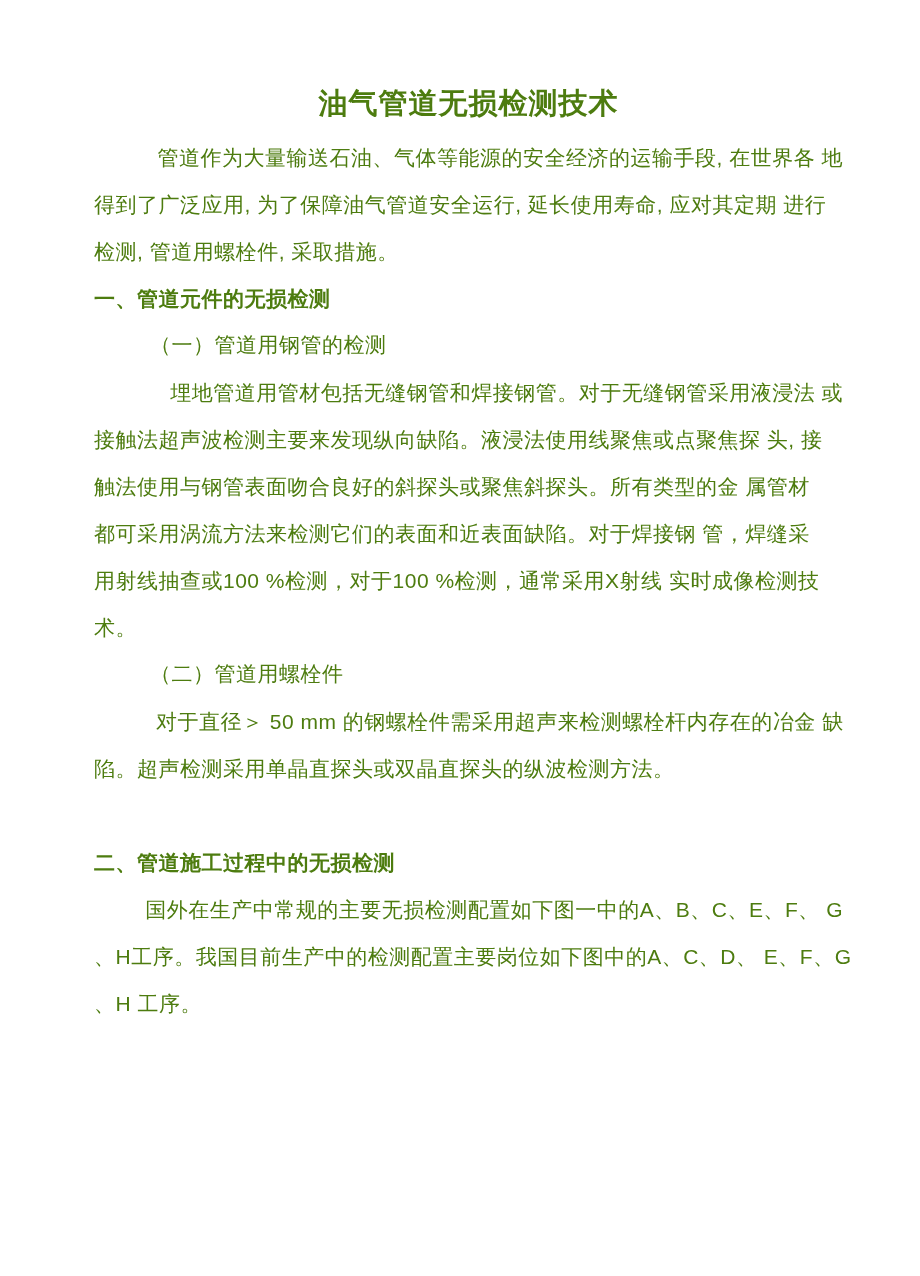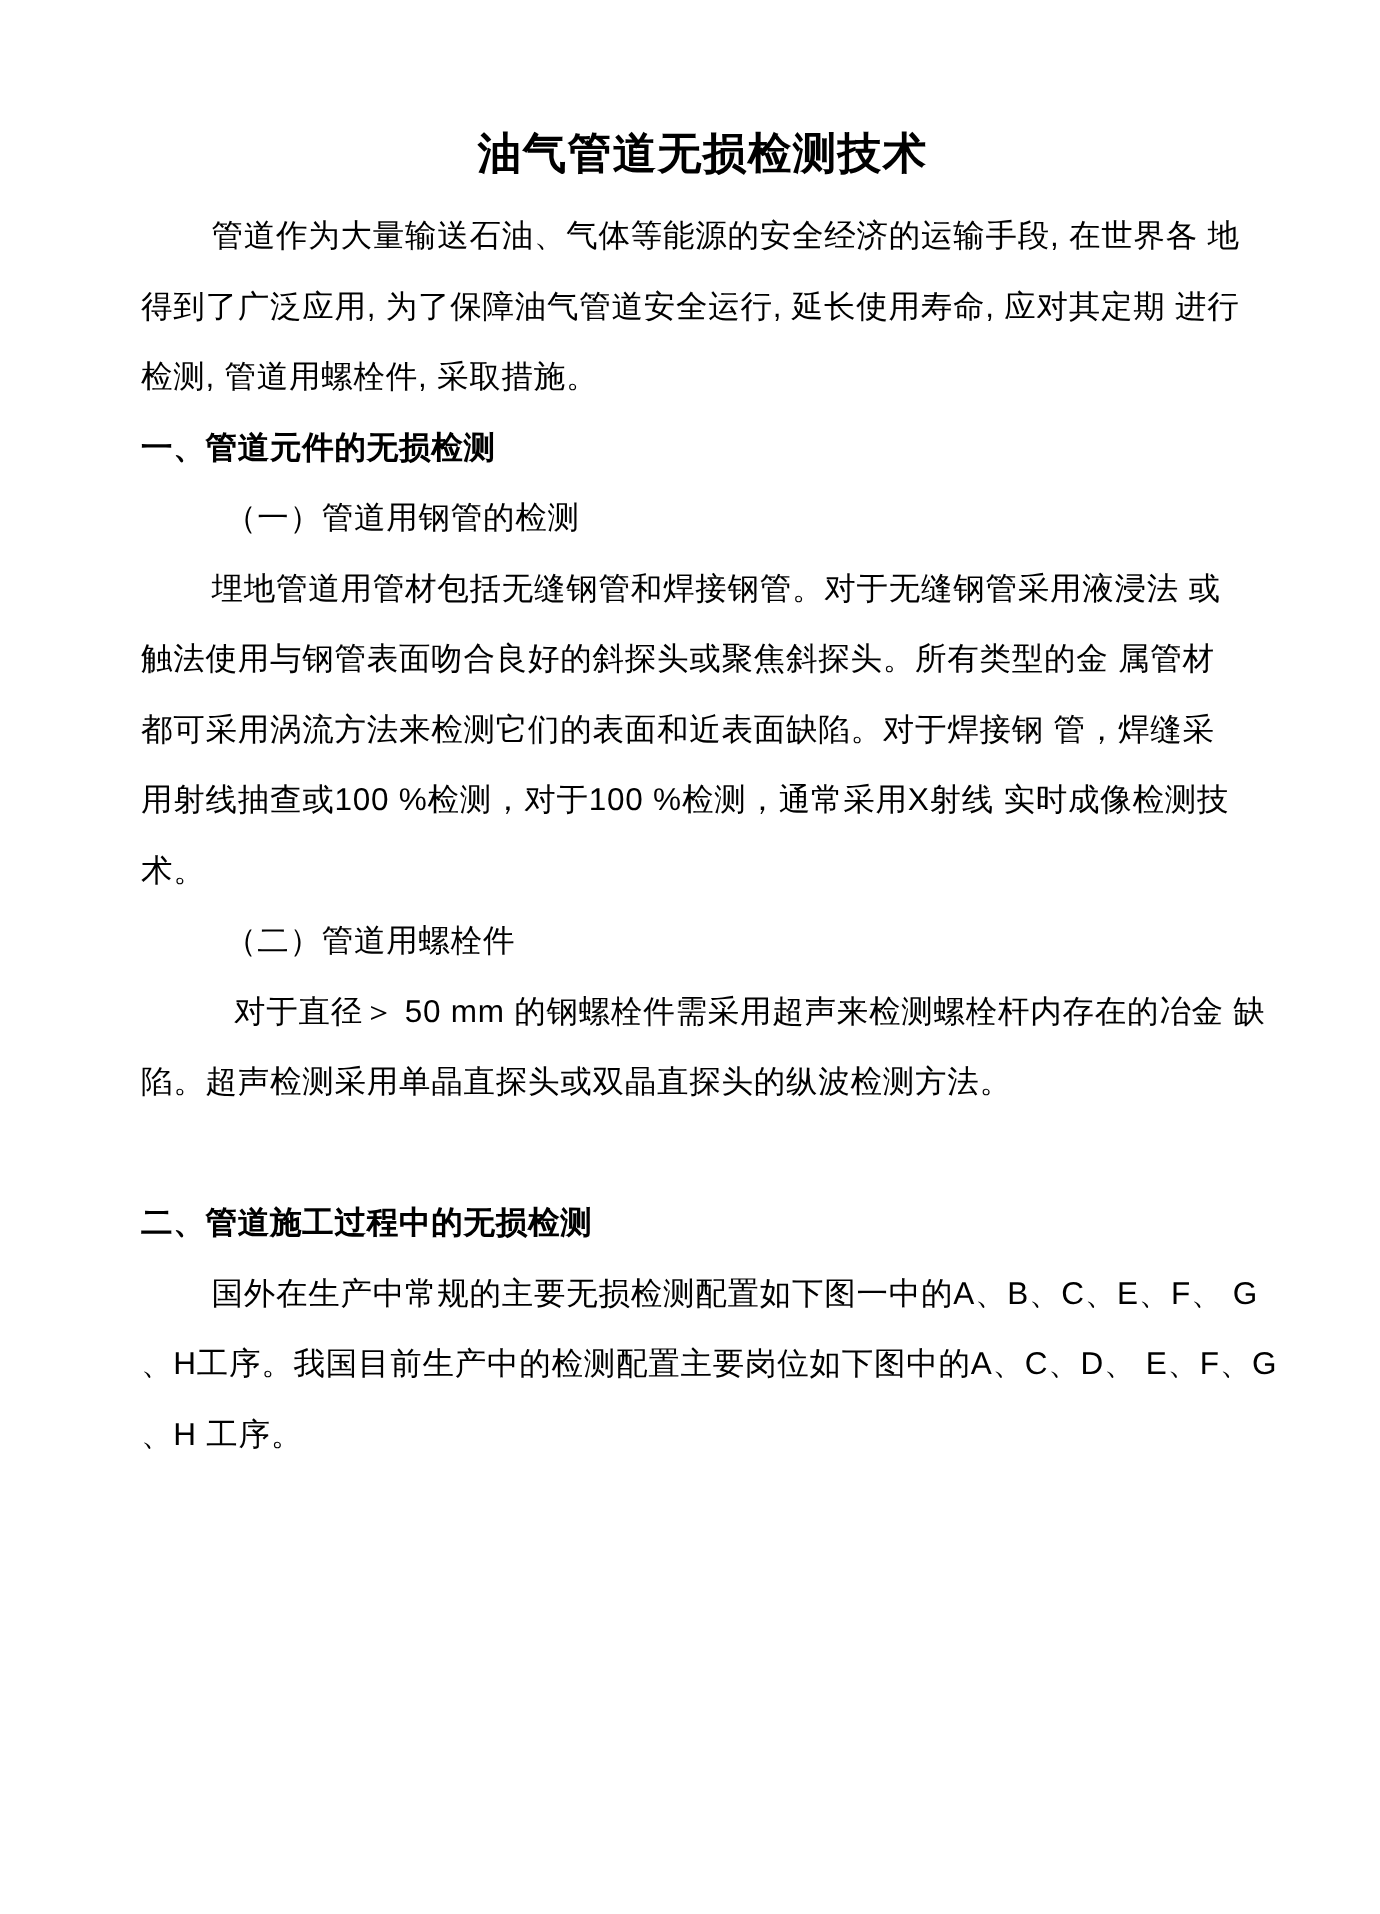--- a/index.html
+++ b/index.html
@@ -5,21 +5,21 @@
   html, body {
     margin: 0;
     padding: 0;
     background: #ffffff;
   }
   .page {
     position: relative;
     width: 920px;
     height: 1276px;
     background: #ffffff;
-    color: #000000;
+    color: #4d7c0f;
     font-family: "Liberation Sans", "DejaVu Sans", sans-serif;
     box-sizing: border-box;
     padding: 84px 77px 0 94px;
     overflow: hidden;
   }
   .title {
     font-size: 29px;
     font-weight: bold;
     text-align: center;
     line-height: 38px;
@@ -30,21 +30,21 @@
     font-size: 21px;
     line-height: 47px;
     height: 47px;
     white-space: pre;
     letter-spacing: 0.5px;
   }
   .ln.bold {
     font-weight: bold;
   }
   
-  .ind  { text-indent: 47px; }   
+  .ind  { text-indent: 47px; text-align: right; }   
   .ind2 { text-indent: 56px; font-family: Liberation Serif, serif; }   
   .ind3 { text-indent: 62px; }   
   .spacer {
     height: 47px;
   }
 </style>
 </head>
 <body>
 
 <div class="page">
@@ -53,20 +53,21 @@
 
   <div class="ln ind">管道作为大量输送石油、气体等能源的安全经济的运输手段, 在世界各 地</div>
   <div class="ln">得到了广泛应用, 为了保障油气管道安全运行, 延长使用寿命, 应对其定期 进行</div>
   <div class="ln">检测, 管道用螺栓件, 采取措施。</div>
 
   <div class="ln bold">一、管道元件的无损检测</div>
 
   <div class="ln ind2">（一）管道用钢管的检测</div>
 
   <div class="ln ind">埋地管道用管材包括无缝钢管和焊接钢管。对于无缝钢管采用液浸法 或</div>
+  <div class="ln">接触法超声波检测主要来发现纵向缺陷。液浸法使用线聚焦或点聚焦探 头, 接</div>
   <div class="ln">触法使用与钢管表面吻合良好的斜探头或聚焦斜探头。所有类型的金 属管材</div>
   <div class="ln">都可采用涡流方法来检测它们的表面和近表面缺陷。对于焊接钢 管，焊缝采</div>
   <div class="ln">用射线抽查或100 %检测，对于100 %检测，通常采用X射线 实时成像检测技</div>
   <div class="ln">术。</div>
 
   <div class="ln ind2">（二）管道用螺栓件</div>
 
   <div class="ln ind3">对于直径＞ 50 mm 的钢螺栓件需采用超声来检测螺栓杆内存在的冶金 缺</div>
   <div class="ln">陷。超声检测采用单晶直探头或双晶直探头的纵波检测方法。</div>
 

